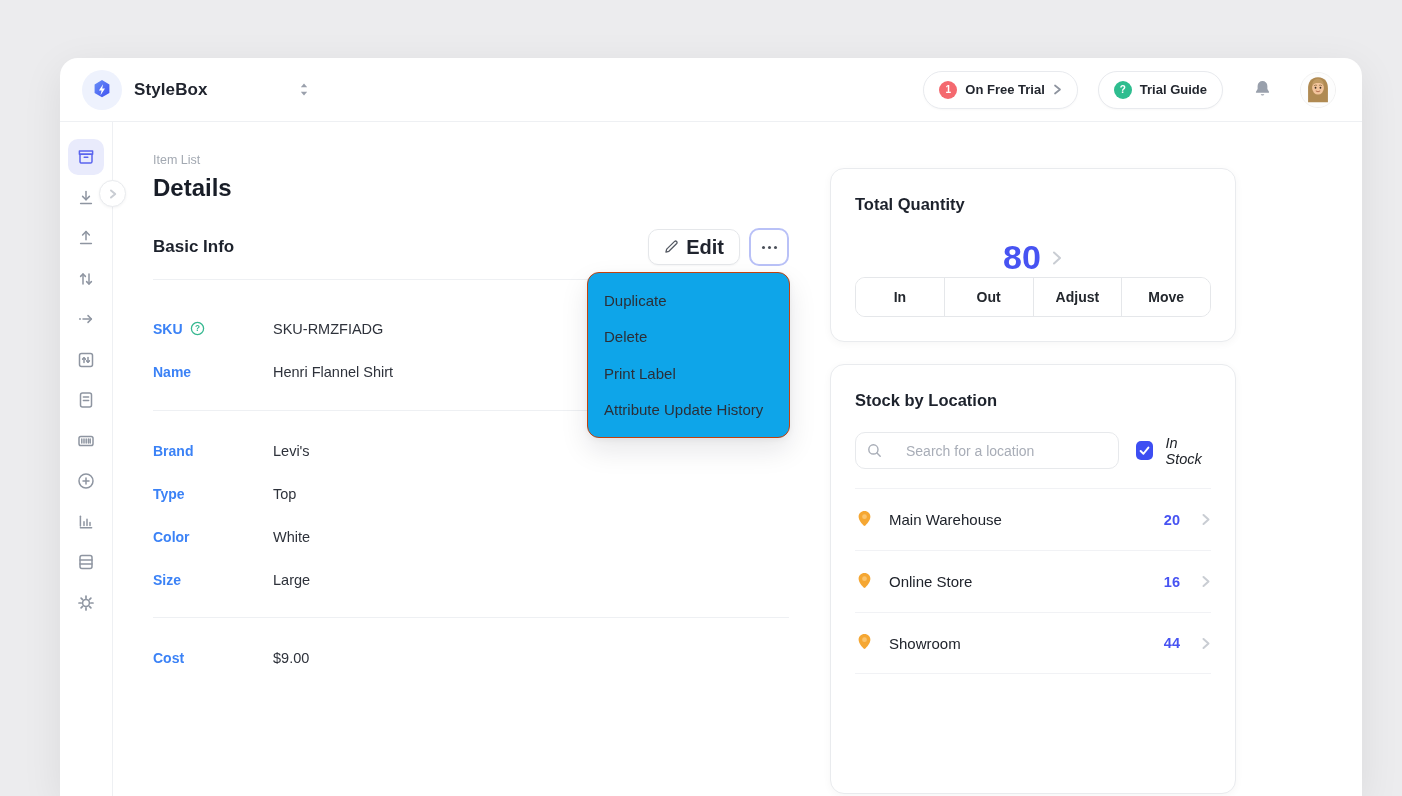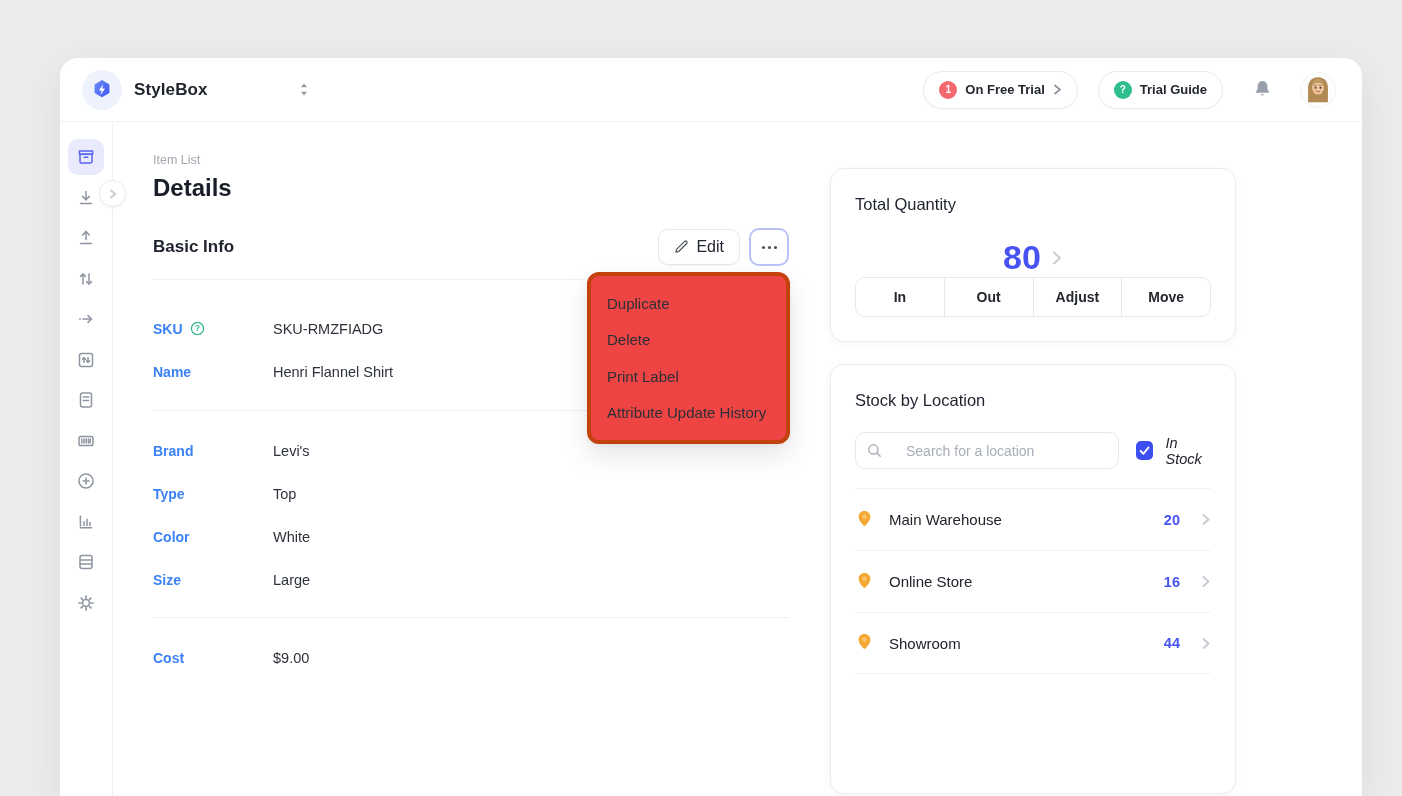--- a/index.html
+++ b/index.html
@@ -53,48 +53,48 @@
   .main { flex:1; position:relative; }
   
   .left-pane { position:absolute; left:40px; top:0; width:636px; }
   .breadcrumb { margin-top:31px; font-size:12.5px; color:#a3a9b2; }
   .page-title { margin-top:7px; font-size:24px; font-weight:700; color:#181d27; }
   .section-row { margin-top:26px; display:flex; justify-content:space-between; align-items:center; height:38px; }
   .section-title { font-size:17px; font-weight:700; color:#1d222c; }
   .btn-group { display:flex; align-items:center; gap:9px; }
   .edit-btn { height:36px; padding:0 15px; border-radius:10px; border:1px solid #e5e7ea;
               background:#fff; display:flex; align-items:center; gap:8px;
-              font-size:16px; font-weight:400; color:#20242e; cursor:pointer;
+              font-size:20px; font-weight:700; color:#20242e; cursor:pointer;
               box-shadow:0 1px 2px rgba(20,24,40,.04); }
   .more-btn { width:40px; height:38px; border-radius:10px; border:2px solid #b9c1f7;
               background:#fff; display:flex; align-items:center; justify-content:center;
               gap:3px; cursor:pointer; }
   .more-btn i { width:3px; height:3px; border-radius:50%; background:#4a4f58; display:block; }
   .divider { border:none; border-top:1px solid #eef0f3; margin-top:13px; }
   .divider.mid { margin-top:0; }
   .fgroup { }
   .fgroup-1 { padding:27px 0 17px; }
   .fgroup-2 { padding:18px 0 16px; }
   .fgroup-3 { padding:18px 0 10px; }
   .frow { height:43px; display:flex; align-items:center; }
   .flabel { width:120px; font-size:14px; font-weight:700; color:#3b82f6;
             display:flex; align-items:center; gap:7px; }
   .fvalue { font-size:14.5px; color:#2e323b; }
   
   .menu { position:absolute; left:474px; top:150px; width:203px; z-index:10;
-          background:#ef4444; border:4px solid #c2410c; border-radius:12px; padding:9px 0;
+          background:#0ea5e9; border:1px solid #c2410c; border-radius:12px; padding:9px 0;
           box-shadow:0 12px 28px rgba(20,24,40,.10), 0 2px 6px rgba(20,24,40,.05); }
   .menu-item { height:36.5px; display:flex; align-items:center; padding:0 16px;
                font-size:15px; color:#2b2f38; cursor:pointer; }
   
   .right-col { position:absolute; left:717px; top:46px; width:406px;
                display:flex; flex-direction:column; gap:22px; }
   .card { background:#fff; border:1px solid #e9ebee; border-radius:14px;
           box-shadow:0 2px 8px rgba(18,22,33,.04); }
-  .card-title { font-size:16.5px; font-weight:400; color:#1d222c; }
+  .card-title { font-size:16.5px; font-weight:700; color:#1d222c; }
   .qty-card { padding:26px 24px 24px; }
   .qty-row { margin-top:24px; display:flex; justify-content:center; align-items:center; gap:10px; }
   .qty-value { font-size:34px; font-weight:800; color:#4753f2; cursor:pointer; }
   .qty-actions { display:flex; border:1px solid #e5e7ea; border-radius:10px; overflow:hidden; }
   .qty-act { flex:1; height:38px; display:grid; place-items:center; font-size:14px;
              font-weight:700; color:#23272d; background:#fff; cursor:pointer;
              border-left:1px solid #e5e7ea; }
   .qty-act:first-child { border-left:none; }
   .stock-card { padding:26px 24px 0; height:430px; }
   .search-row { margin-top:22px; display:flex; align-items:center; gap:17px; }

